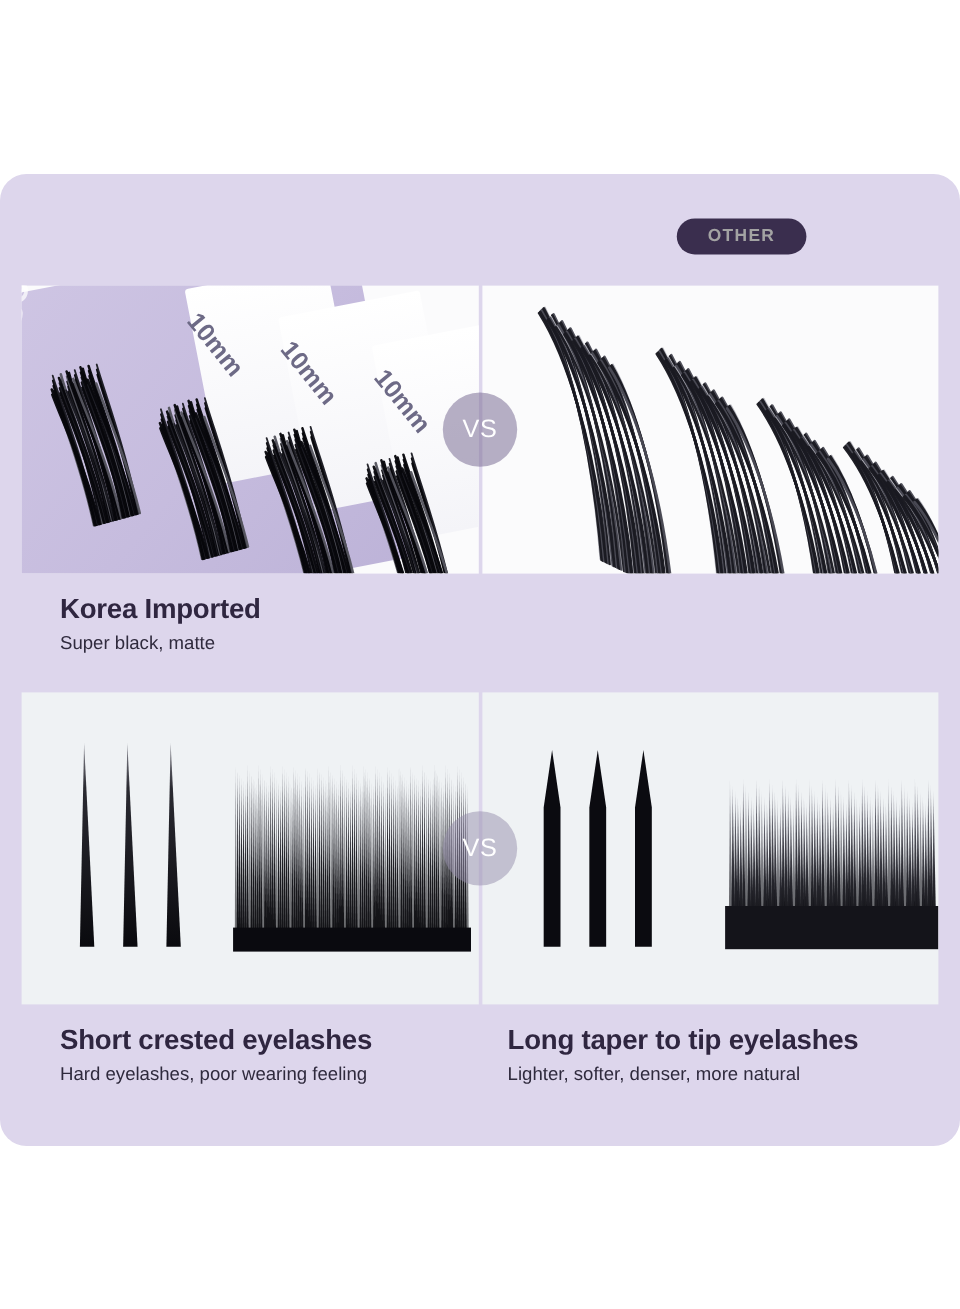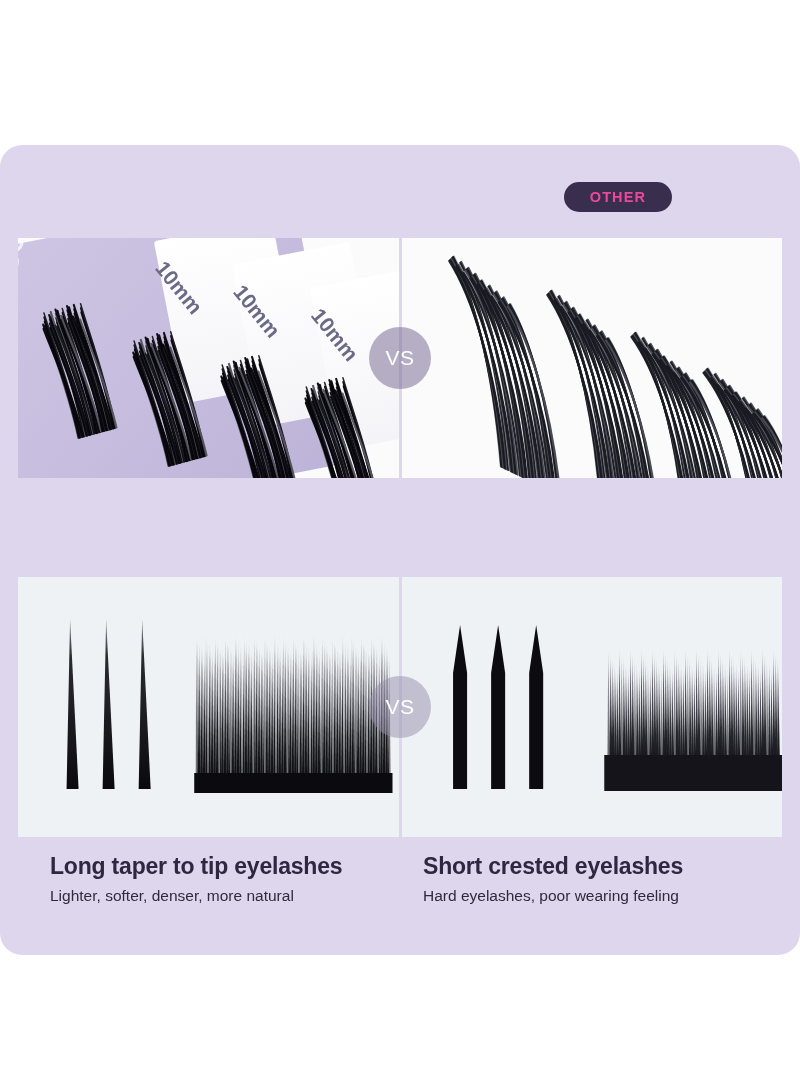--- a/index.html
+++ b/index.html
@@ -42,21 +42,21 @@
     height: 93px;
   }
   .badge {
     position: absolute;
     right: 128px;
     top: 37px;
     height: 30px;
     padding: 0 26px;
     border-radius: 16px;
     background: #3a2e4e;
-    color: #ec4899;
+    color: #a3a3a3;
     font-size: 14.5px;
     font-weight: bold;
     letter-spacing: 1.1px;
     display: flex;
     align-items: center;
     justify-content: center;
     box-sizing: border-box;
   }
 
   
@@ -663,20 +663,24 @@
                 </g>
             </svg>
           </div>
         </div>
 
         <div class="vs-badge">VS</div>
       </div>
 
       <div class="captions">
         <div class="caption">
+          <div class="caption-title">Korea Imported</div>
+          <div class="caption-sub">Super black, matte</div>
+        </div>
+        <div class="caption">
         </div>
       </div>
     </div>
 
     <div class="row row-2">
       <div class="photo-strip">
 
         <div class="panel panel-gray">
           <div class="art">
             <svg width="100%" height="100%" viewBox="0 0 380 260" preserveAspectRatio="none" style="position:absolute;inset:0;">
@@ -924,24 +928,24 @@
               <rect id="baseR" x="202" y="178" width="178" height="36" fill="#14141a"></rect>
             </svg>
           </div>
         </div>
 
         <div class="vs-badge">VS</div>
       </div>
 
       <div class="captions">
         <div class="caption">
+          <div class="caption-title">Short crested eyelashes</div>
+          <div class="caption-sub">Hard eyelashes, poor wearing feeling</div>
+        </div>
+        <div class="caption">
           <div class="caption-title">Long taper to tip eyelashes</div>
           <div class="caption-sub">Lighter, softer, denser, more natural</div>
         </div>
-        <div class="caption">
-          <div class="caption-title">Short crested eyelashes</div>
-          <div class="caption-sub">Hard eyelashes, poor wearing feeling</div>
-        </div>
       </div>
     </div>
 
   </div>
 </div>
 
 </body></html>

